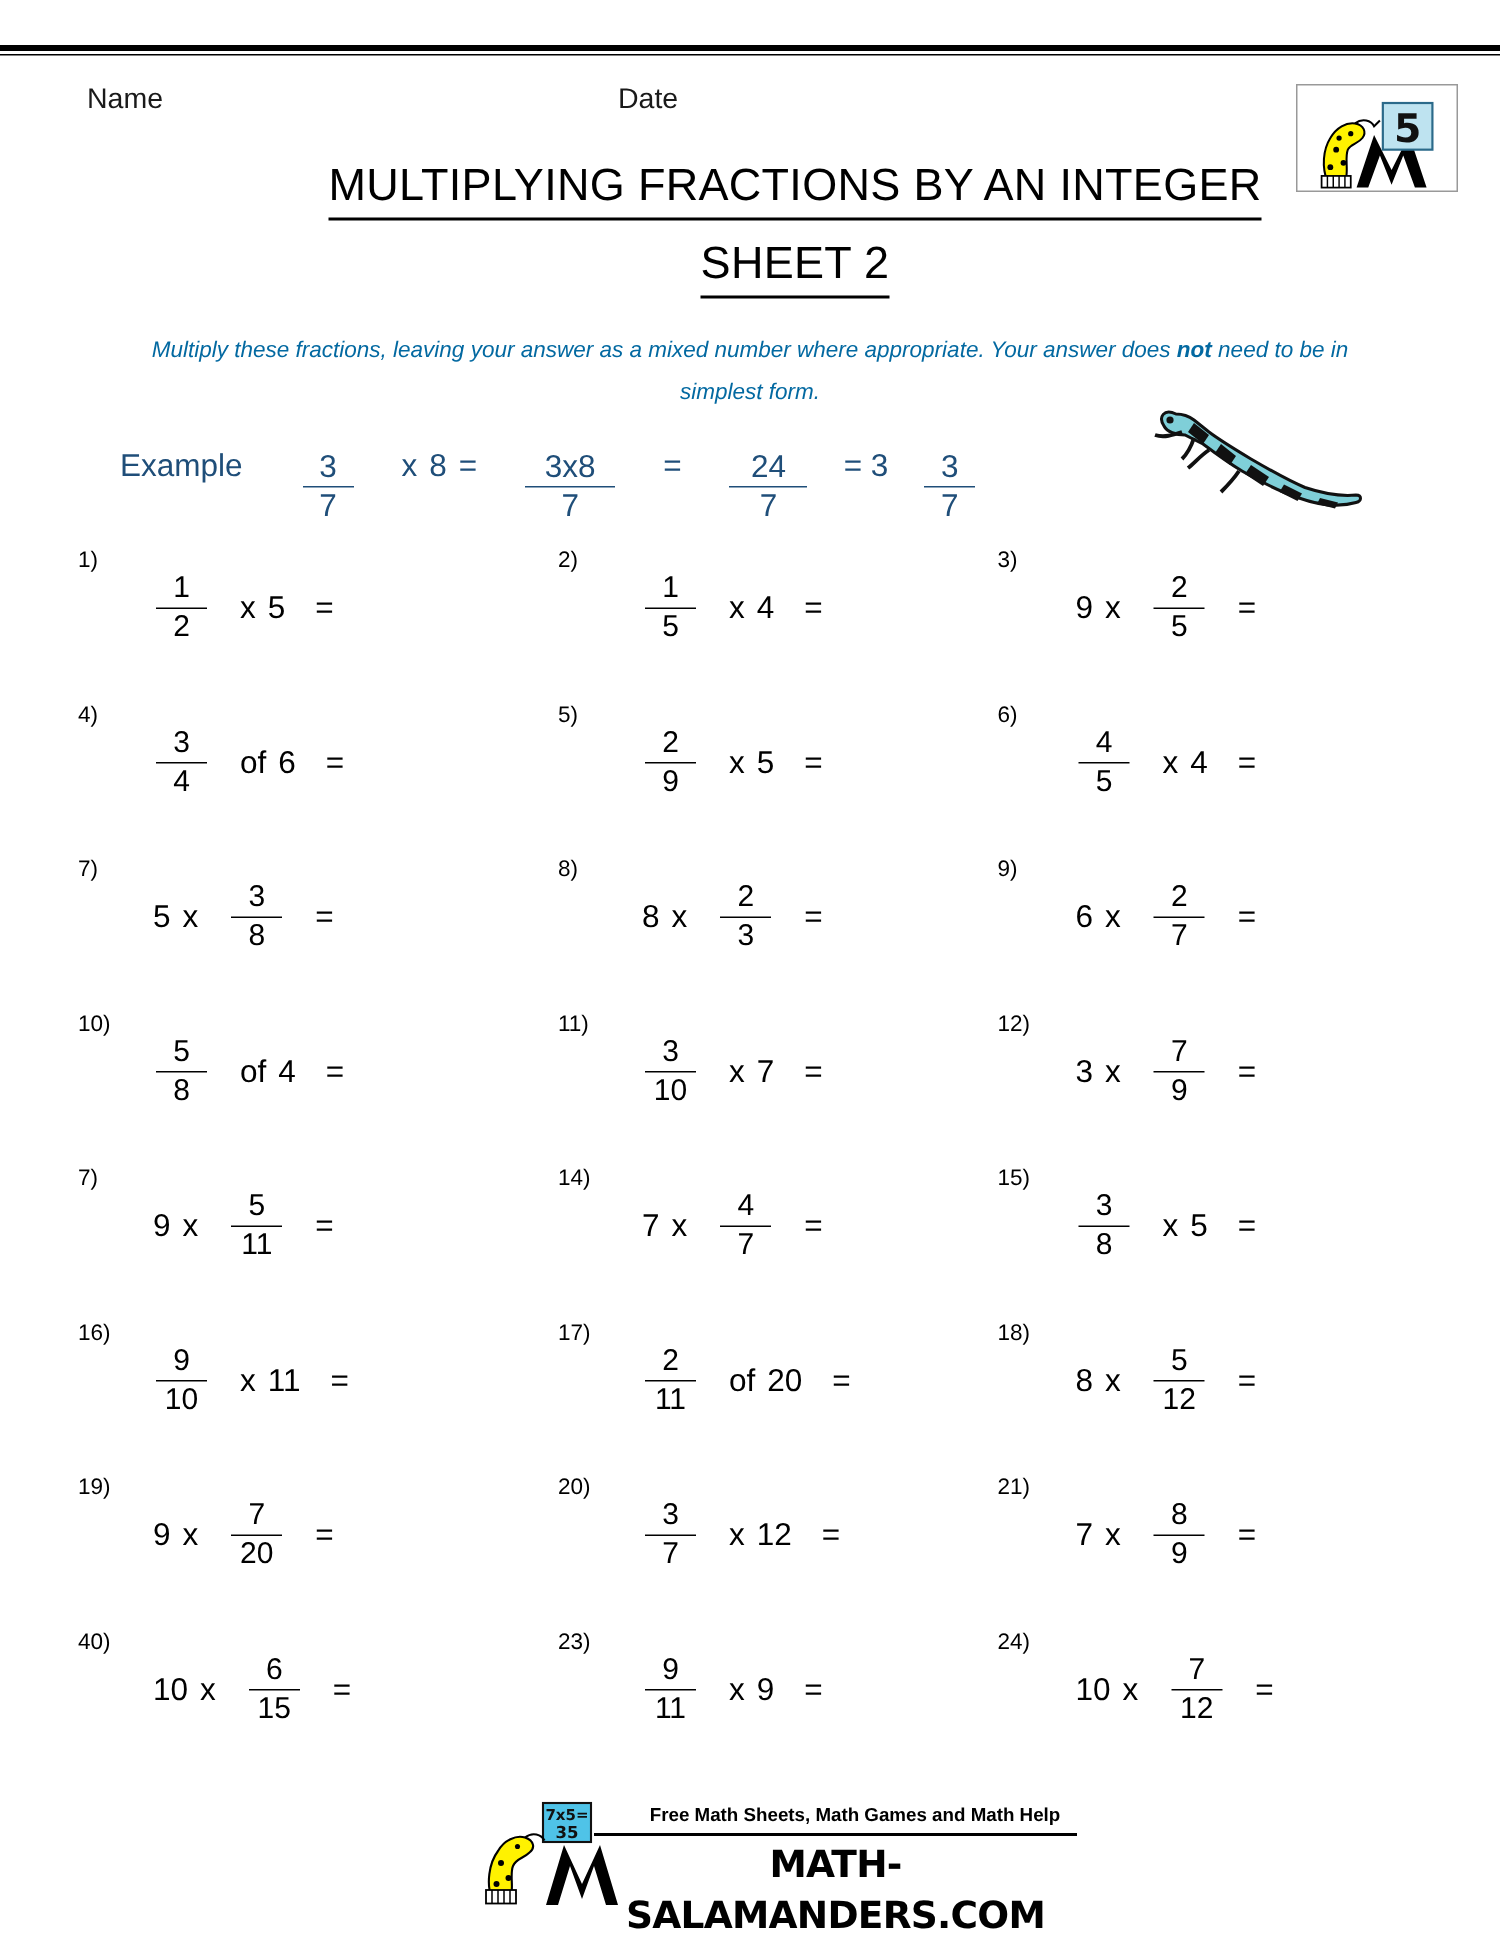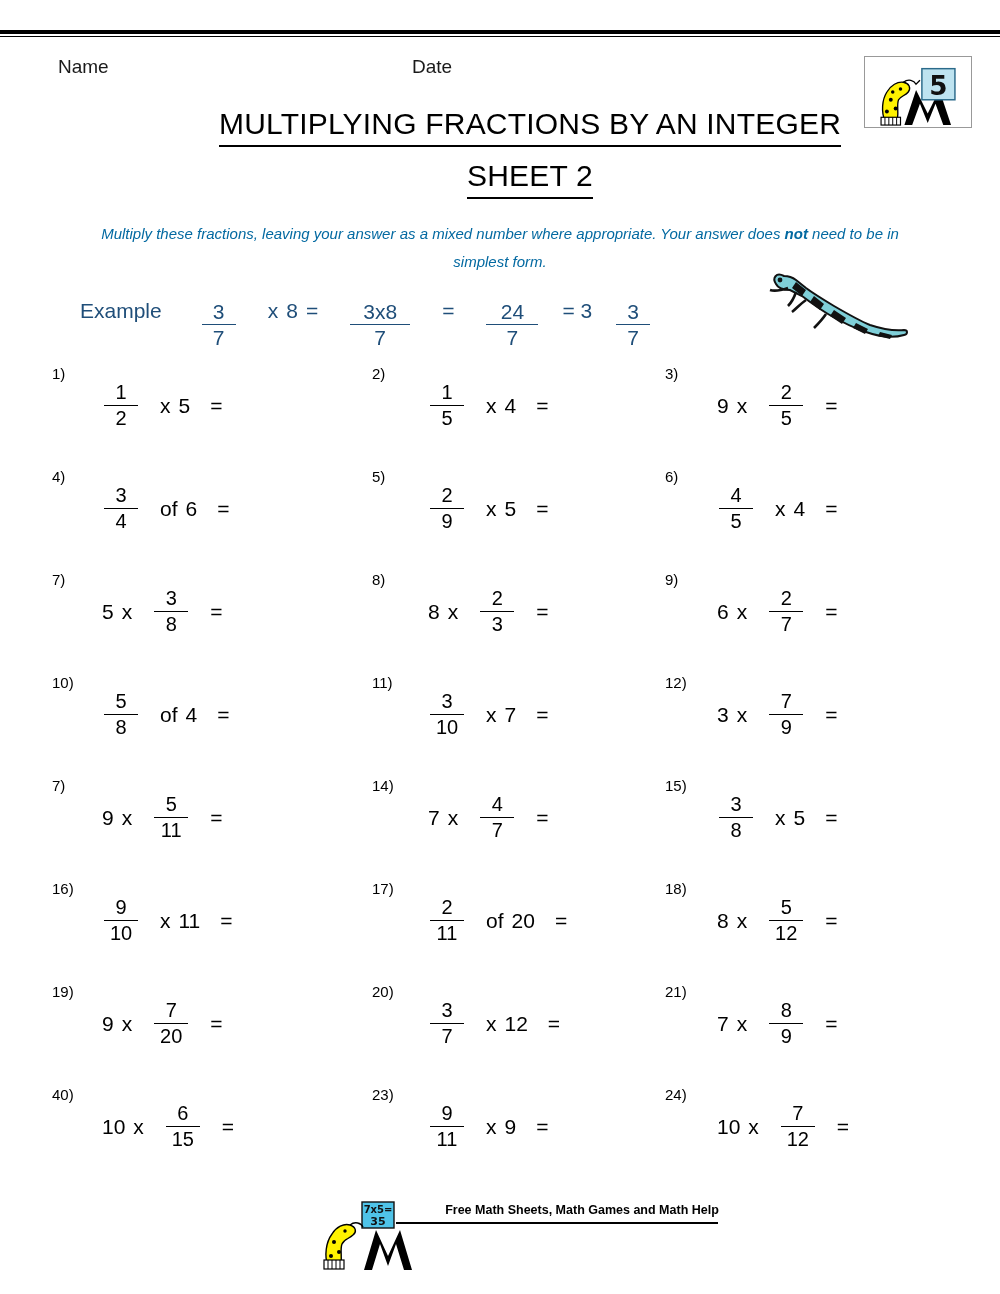--- a/index.html
+++ b/index.html
@@ -191,21 +191,21 @@
     width: 400px; height: 78px;
   }
   .footer-logo {
     position: absolute;
     left: 0; top: 2px;
     width: 96px; height: 74px;
   }
   .footer-logo svg { display: block; width: 100%; height: 100%; }
   .footer-tag {
     position: absolute;
-    left: 116px; top: 6px;
+    left: 104px; top: 6px;
     width: 296px;
     text-align: center;
     font-size: 12.5px;
     font-weight: bold;
     line-height: 16px;
     color: #000;
   }
   .footer-rule {
     position: absolute;
     left: 78px; top: 26px;
@@ -719,14 +719,15 @@
         <circle cx="16" cy="44" r="2" fill="#000"></circle>
         <circle cx="21" cy="54" r="2" fill="#000"></circle>
         <circle cx="13" cy="58" r="2" fill="#000"></circle>
         <circle cx="27" cy="33" r="1.7" fill="#000"></circle>
         <rect x="6" y="62" width="20" height="9" fill="#fff" stroke="#000" stroke-width="1.2"></rect>
         <path d="M10 62 L10 71 M14 62 L14 71 M18 62 L18 71 M22 62 L22 71" stroke="#000" stroke-width="1"></path>
       </svg>
     </div>
     <div class="footer-tag">Free Math Sheets, Math Games and Math Help</div>
     <div class="footer-rule"></div>
+    <div class="footer-brand">MATH-SALAMANDERS.COM</div>
   </div>
 </div>
 
 </body></html>

